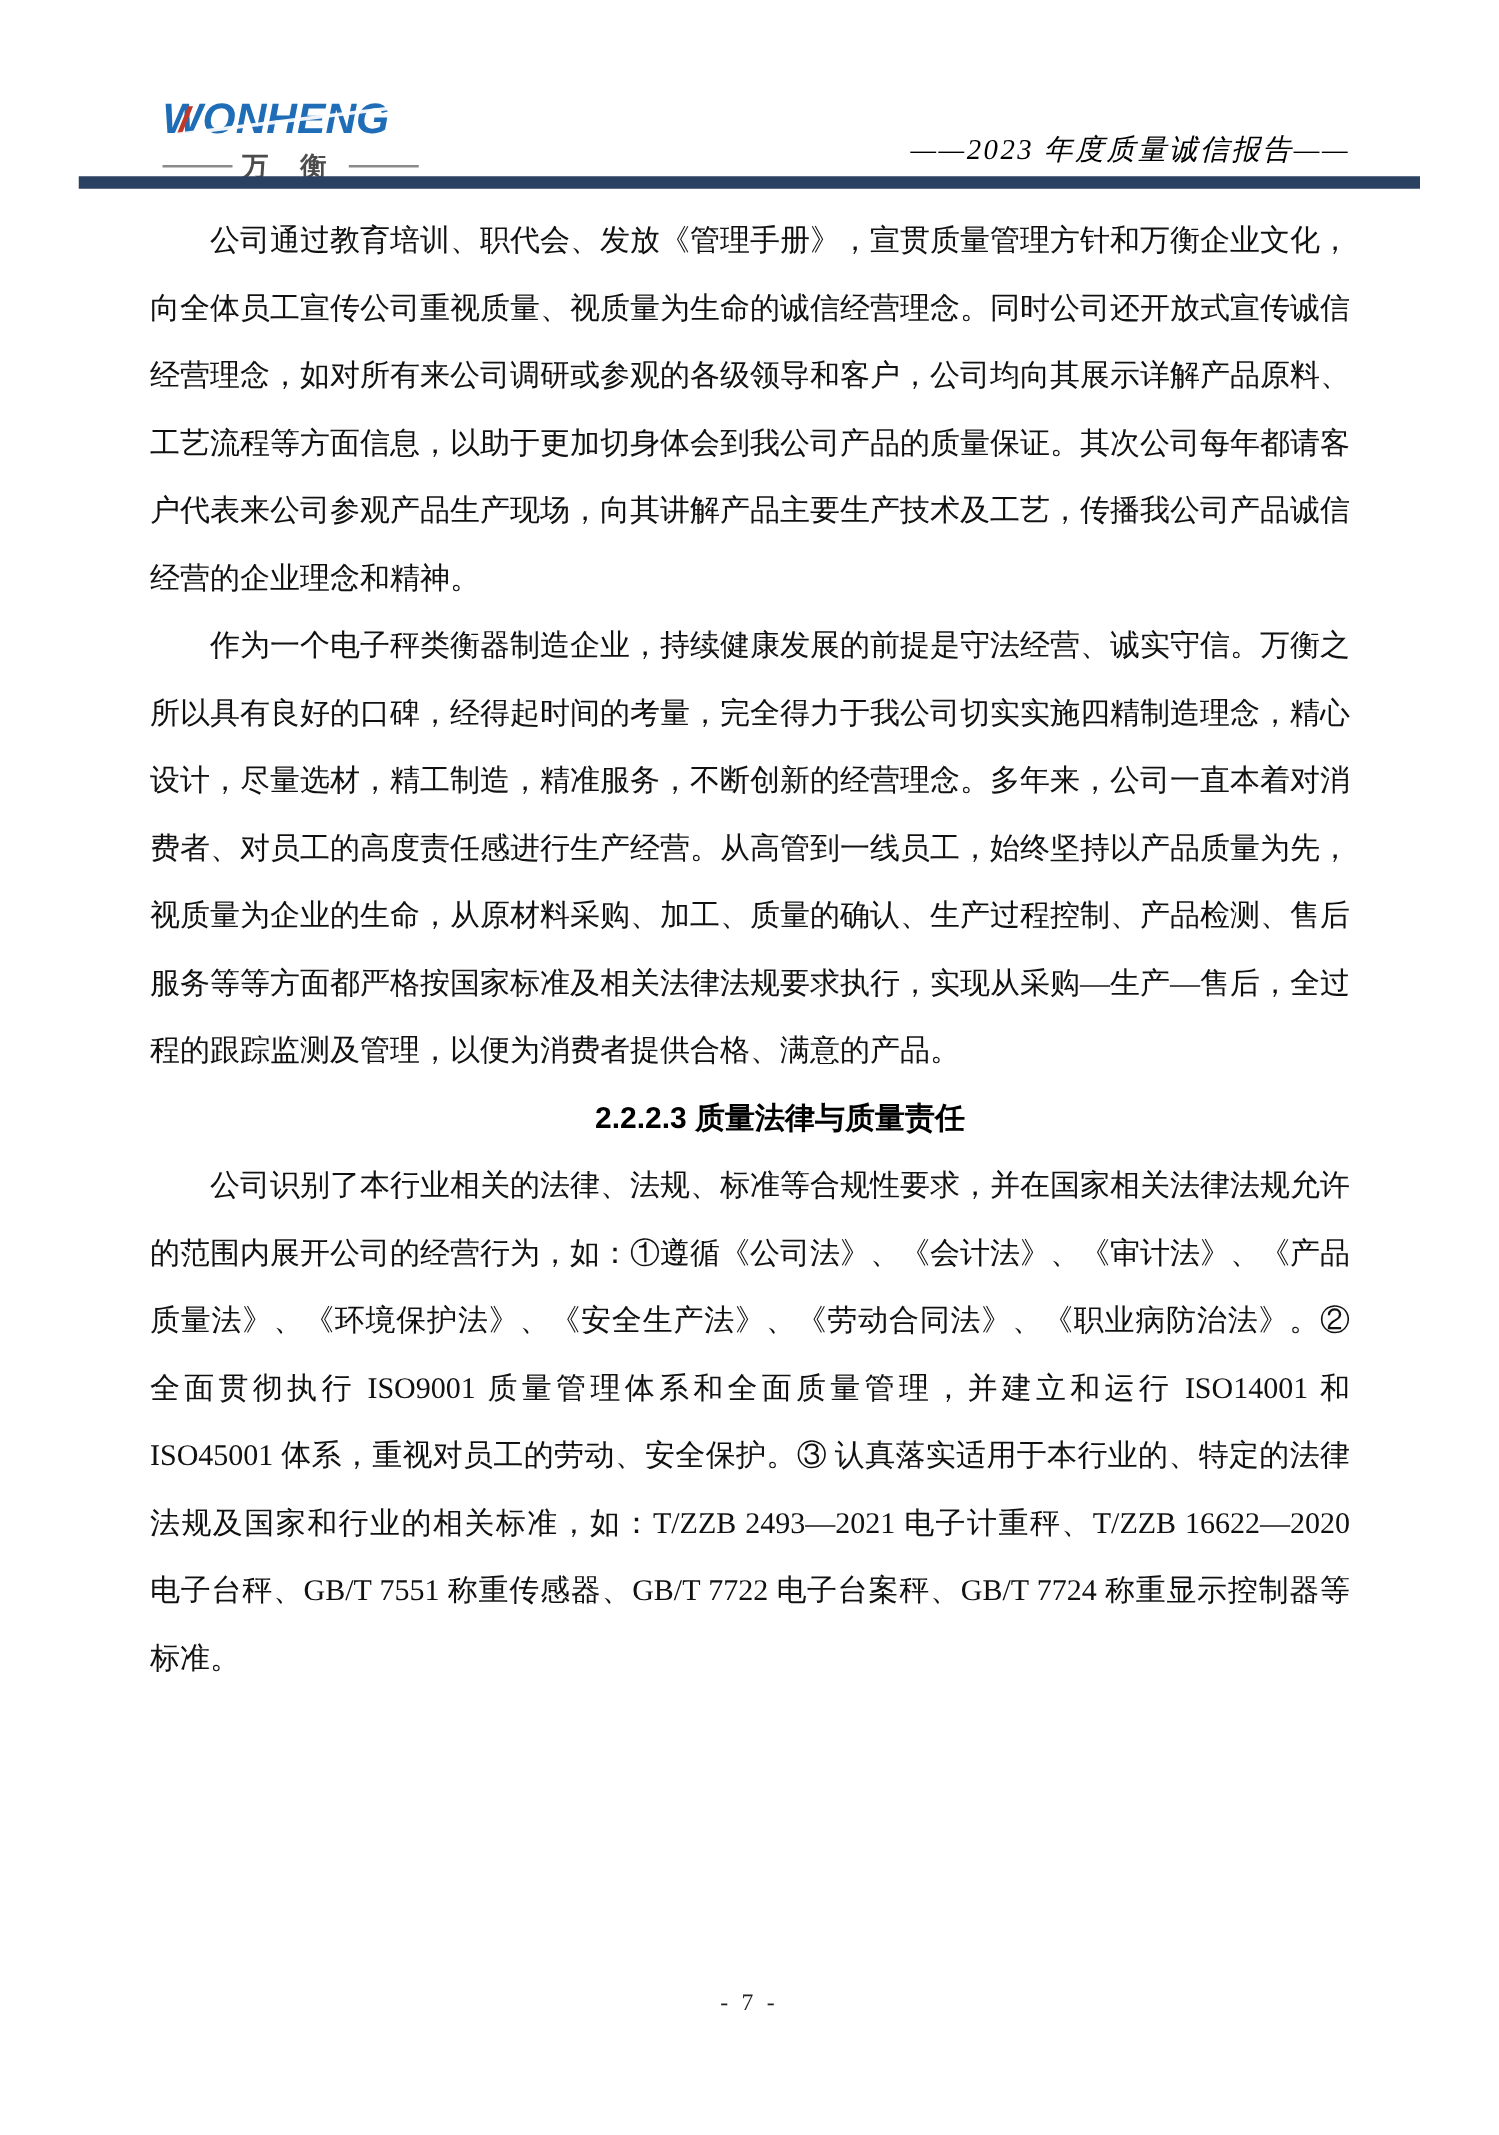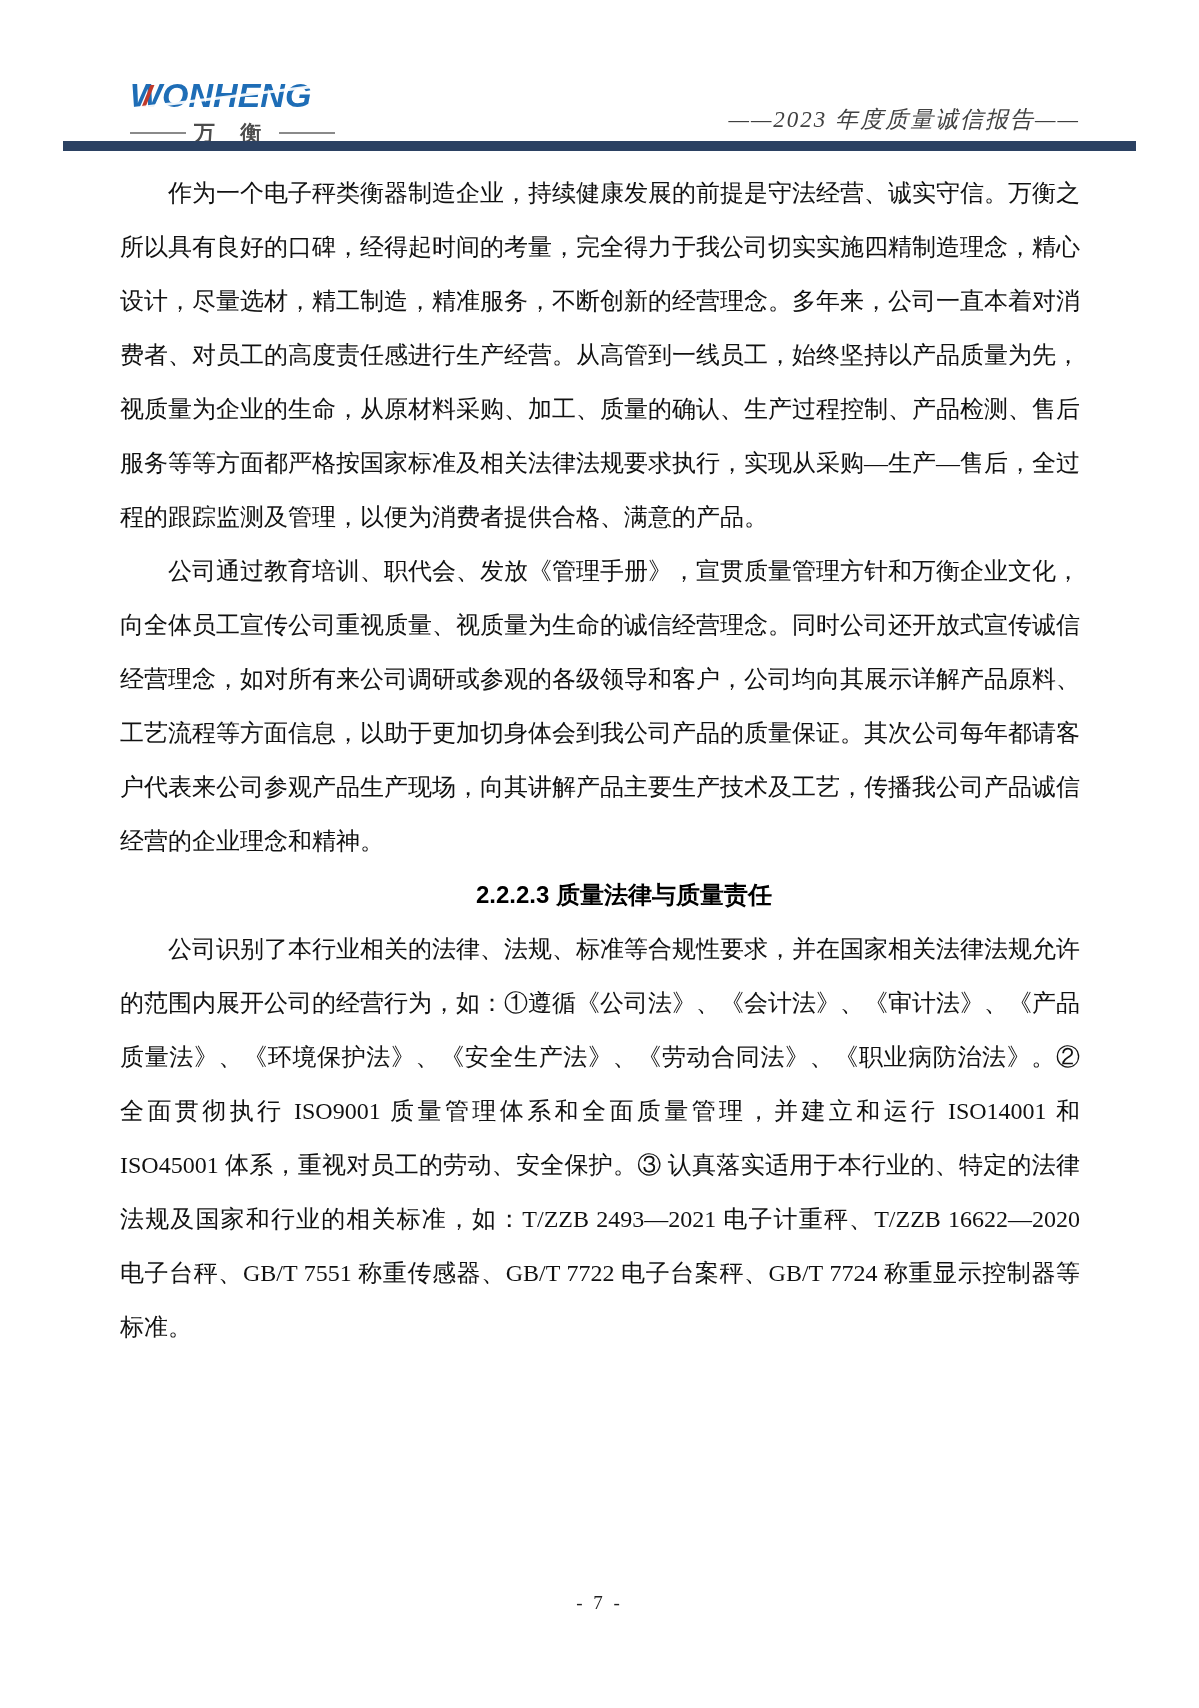--- a/index.html
+++ b/index.html
@@ -66,21 +66,21 @@
     color: #4c4c4c;
     letter-spacing: 10px;
     white-space: nowrap;
   }
   .header-title {
     position: absolute;
     right: 119px;
     top: 104px;
     font-size: 23px;
     font-style: italic;
-    color: #404040;
+    color: #000000;
     letter-spacing: 2px;
     white-space: nowrap;
     text-align: center;
   }
   .header-bar {
     position: absolute;
     left: 63px;
     right: 63px;
     top: 141px;
     height: 10px;
@@ -141,22 +141,22 @@
         <span class="logo-dash"></span>
         <span class="logo-sub-text">万 衡</span>
         <span class="logo-dash"></span>
       </div>
     </div>
     <div class="header-title">——2023 年度质量诚信报告——</div>
     <div class="header-bar"></div>
   </header>
 
   <main class="content">
+    <p class="para">公司通过教育培训、职代会、发放《管理手册》，宣贯质量管理方针和万衡企业文化，向全体员工宣传公司重视质量、视质量为生命的诚信经营理念。同时公司还开放式宣传诚信经营理念，如对所有来公司调研或参观的各级领导和客户，公司均向其展示详解产品原料、工艺流程等方面信息，以助于更加切身体会到我公司产品的质量保证。其次公司每年都请客户代表来公司参观产品生产现场，向其讲解产品主要生产技术及工艺，传播我公司产品诚信经营的企业理念和精神。</p>
     <p class="para">作为一个电子秤类衡器制造企业，持续健康发展的前提是守法经营、诚实守信。万衡之所以具有良好的口碑，经得起时间的考量，完全得力于我公司切实实施四精制造理念，精心设计，尽量选材，精工制造，精准服务，不断创新的经营理念。多年来，公司一直本着对消费者、对员工的高度责任感进行生产经营。从高管到一线员工，始终坚持以产品质量为先，视质量为企业的生命，从原材料采购、加工、质量的确认、生产过程控制、产品检测、售后服务等等方面都严格按国家标准及相关法律法规要求执行，实现从采购—生产—售后，全过程的跟踪监测及管理，以便为消费者提供合格、满意的产品。</p>
-    <p class="para">公司通过教育培训、职代会、发放《管理手册》，宣贯质量管理方针和万衡企业文化，向全体员工宣传公司重视质量、视质量为生命的诚信经营理念。同时公司还开放式宣传诚信经营理念，如对所有来公司调研或参观的各级领导和客户，公司均向其展示详解产品原料、工艺流程等方面信息，以助于更加切身体会到我公司产品的质量保证。其次公司每年都请客户代表来公司参观产品生产现场，向其讲解产品主要生产技术及工艺，传播我公司产品诚信经营的企业理念和精神。</p>
     <h3 class="heading">2.2.2.3 质量法律与质量责任</h3>
     <p class="para">公司识别了本行业相关的法律、法规、标准等合规性要求，并在国家相关法律法规允许的范围内展开公司的经营行为，如：①遵循《公司法》、《会计法》、《审计法》、《产品质量法》、《环境保护法》、《安全生产法》、《劳动合同法》、《职业病防治法》。② 全面贯彻执行 ISO9001 质量管理体系和全面质量管理，并建立和运行 ISO14001 和 ISO45001 体系，重视对员工的劳动、安全保护。③ 认真落实适用于本行业的、特定的法律法规及国家和行业的相关标准，如：T/ZZB 2493—2021 电子计重秤、T/ZZB 16622—2020 电子台秤、GB/T 7551 称重传感器、GB/T 7722 电子台案秤、GB/T 7724 称重显示控制器等标准。</p>
   </main>
 
   <footer class="footer">
     <span class="page-number">- 7 -</span>
   </footer>
 
 </div>
 

